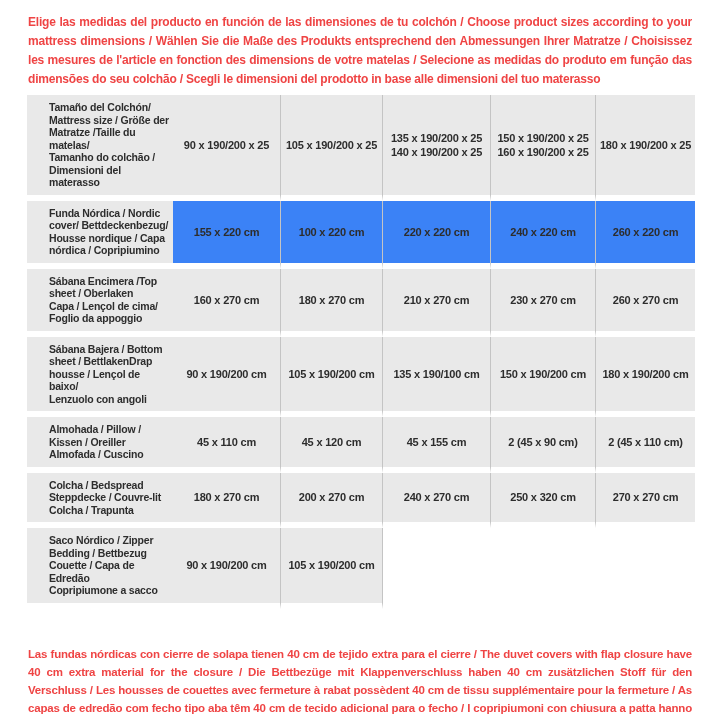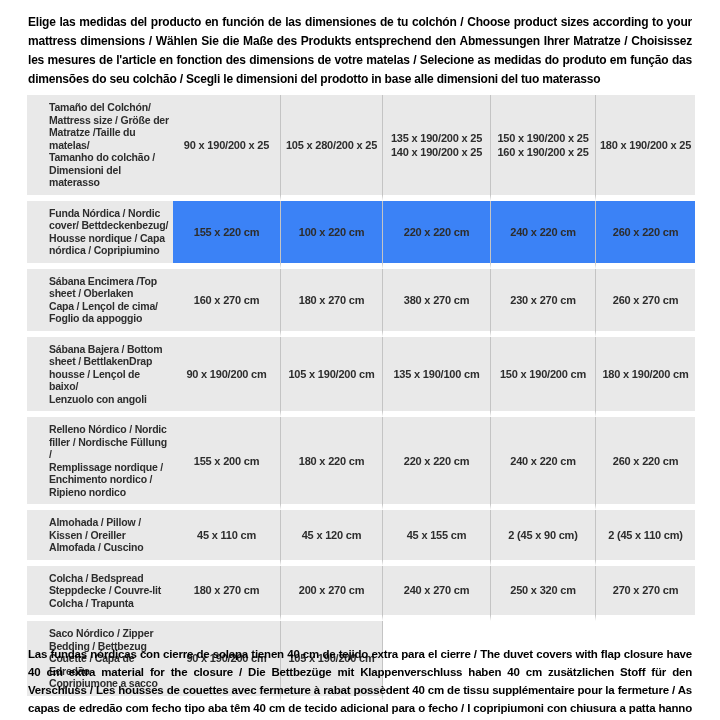--- a/index.html
+++ b/index.html
@@ -12,21 +12,21 @@
     position: relative;
     width: 720px;
     height: 720px;
     background: #ffffff;
     overflow: hidden;
     box-sizing: border-box;
   }
   .intro, .note {
     margin: 0;
     padding: 0;
-    color: #000000;
+    color: #ef4444;
     font-weight: bold;
     text-align: justify;
     letter-spacing: -0.2px;
   }
   .intro {
     position: absolute;
     top: 13px;
     left: 28px;
     width: 664px;
     font-size: 12px;
@@ -107,21 +107,21 @@
         <col style="width:100px">
       </colgroup>
       <tbody id="table-body">
           <tr class="row-tall">
             <td class="label-cell">Tamaño del Colchón/
 Mattress size / Größe der
 Matratze /Taille du matelas/
 Tamanho do colchão /
 Dimensioni del materasso</td>
             <td class="val-cell">90 x 190/200 x 25</td>
-            <td class="val-cell divider">105 x 280/200 x 25</td>
+            <td class="val-cell divider">105 x 190/200 x 25</td>
             <td class="val-cell divider">135 x 190/200 x 25
 140 x 190/200 x 25</td>
             <td class="val-cell divider">150 x 190/200 x 25
 160 x 190/200 x 25</td>
             <td class="val-cell divider">180 x 190/200 x 25</td>
           </tr>
           <tr class="row-mid light-values">
             <td class="label-cell">Funda Nórdica /  Nordic
 cover/ Bettdeckenbezug/
 Housse nordique  / Capa
@@ -132,46 +132,34 @@
             <td class="val-cell divider">240 x 220 cm</td>
             <td class="val-cell divider">260 x 220 cm</td>
           </tr>
           <tr class="row-short">
             <td class="label-cell">Sábana Encimera /Top
 sheet / Oberlaken
 Capa / Lençol de cima/
 Foglio da appoggio</td>
             <td class="val-cell">160 x 270 cm</td>
             <td class="val-cell divider">180 x 270 cm</td>
-            <td class="val-cell divider">380 x 270 cm</td>
+            <td class="val-cell divider">210 x 270 cm</td>
             <td class="val-cell divider">230 x 270 cm</td>
             <td class="val-cell divider">260 x 270 cm</td>
           </tr>
           <tr class="row-mid">
             <td class="label-cell">Sábana Bajera / Bottom
 sheet / BettlakenDrap
 housse / Lençol de baixo/
 Lenzuolo con angoli</td>
             <td class="val-cell">90 x 190/200 cm</td>
             <td class="val-cell divider">105 x 190/200 cm</td>
             <td class="val-cell divider">135 x 190/100 cm</td>
             <td class="val-cell divider">150 x 190/200 cm</td>
             <td class="val-cell divider">180 x 190/200 cm</td>
-          </tr>
-          <tr class="row-tall">
-            <td class="label-cell">Relleno Nórdico / Nordic
-filler / Nordische Füllung /
-Remplissage nordique /
-Enchimento nordico /
-Ripieno nordico</td>
-            <td class="val-cell">155 x 200 cm</td>
-            <td class="val-cell divider">180 x 220 cm</td>
-            <td class="val-cell divider">220 x 220 cm</td>
-            <td class="val-cell divider">240 x 220 cm</td>
-            <td class="val-cell divider">260 x 220 cm</td>
           </tr>
           <tr class="row-short">
             <td class="label-cell">Almohada  / Pillow /
 Kissen / Oreiller
 Almofada / Cuscino</td>
             <td class="val-cell">45 x 110 cm</td>
             <td class="val-cell divider">45 x 120 cm</td>
             <td class="val-cell divider">45 x 155 cm</td>
             <td class="val-cell divider">2 (45 x 90 cm)</td>
             <td class="val-cell divider">2 (45 x 110 cm)</td>

